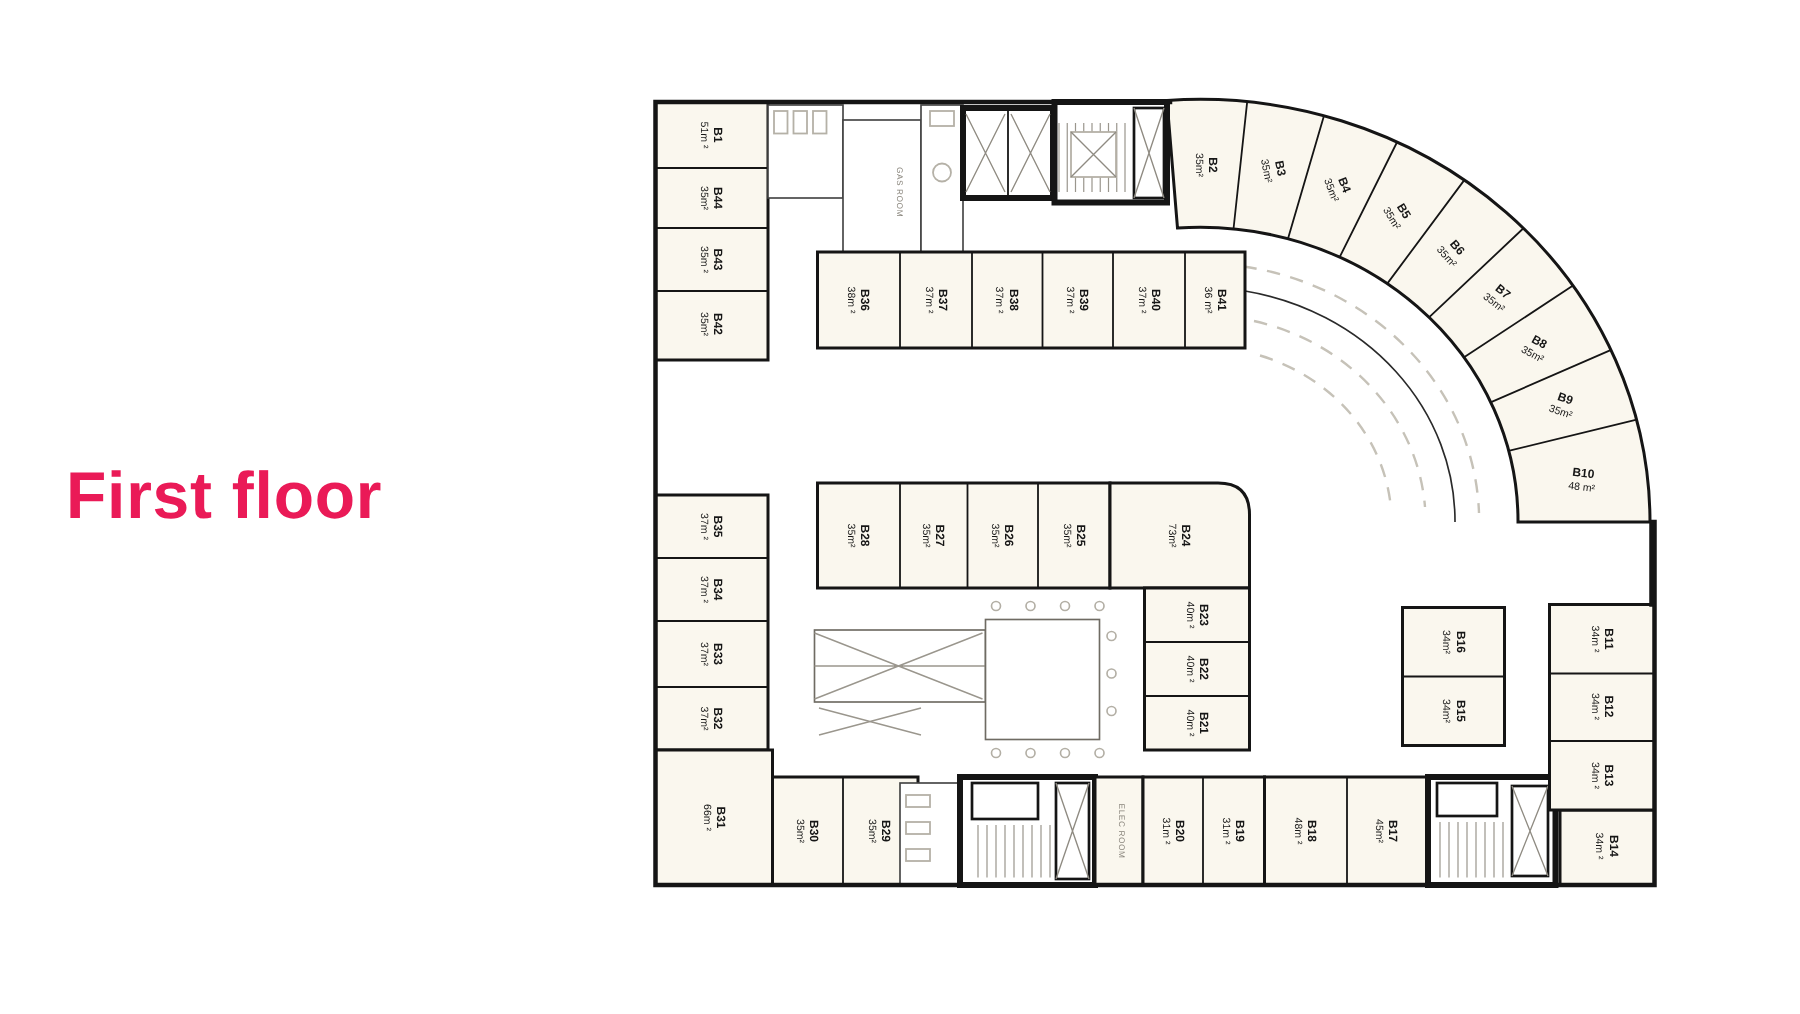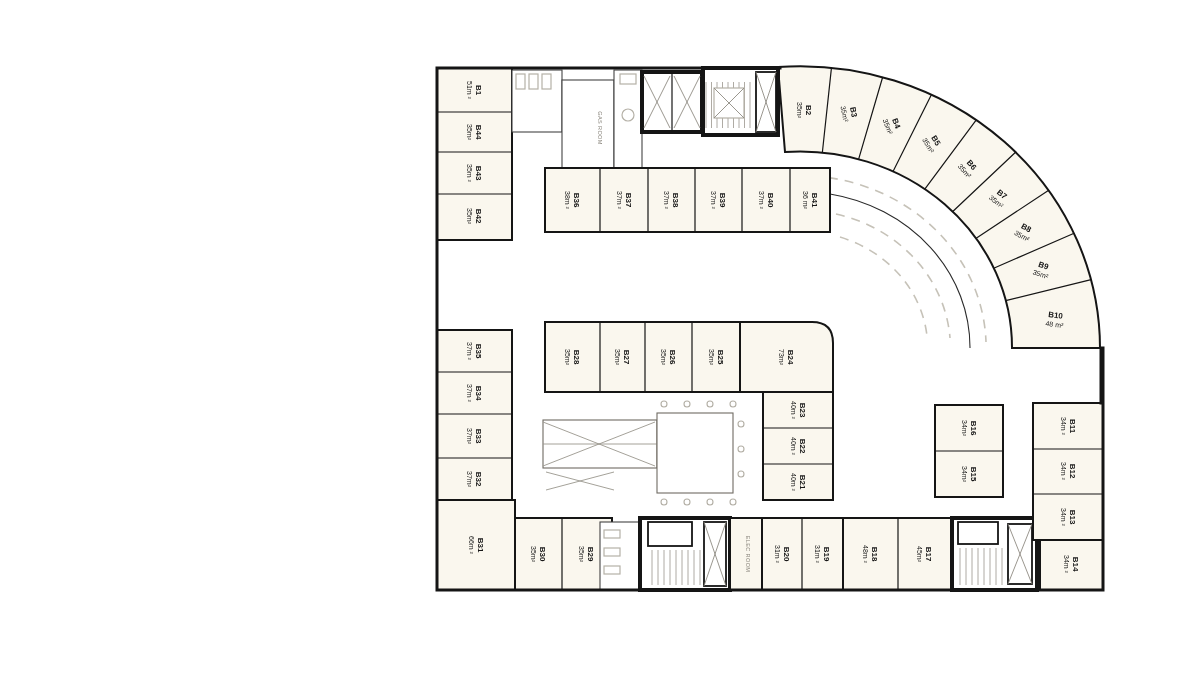--- a/index.html
+++ b/index.html
@@ -23,20 +23,21 @@
   .void-rect{fill:#ffffff;stroke:#6f6b63;stroke-width:1.1;}
   .dot{fill:none;stroke:#b3afa5;stroke-width:1.1;}
   .room-id{font-size:8px;font-weight:bold;fill:#161616;text-anchor:middle;}
   .room-area{font-size:7px;fill:#161616;text-anchor:middle;}
   .util-label{font-size:5.5px;fill:#8a867d;text-anchor:middle;letter-spacing:.4px;}
 </style>
 </head>
 <body>
 
 <div class="stage">
+  <div class="floor-title">First floor</div>
 
   <svg width="1200" height="676" viewBox="0 0 1200 676">
 
     <g>
       <path class="room" d="M 778 67 A 300 282 0 0 1 1100 348 L 1012 348 A 212 196 0 0 0 785 152 Z"></path>
       <path class="room-div" d="M831.5 67.4 L822.3 153 M882.7 77 L858.5 159.6 M931.5 94.5 L892.9 171.8
                M976.3 119.9 L924.6 189.4 M1015.8 152 L952.5 211.8 M1048.7 190.3 L975.8 238.4
                M1074.1 233.3 L993.7 268.2 M1091.1 279.7 L1005.7 300.6"></path>
       <path class="thin-arc" d="M 830 194 A 170 156 0 0 1 970 348"></path>
       <path class="dash-arc" d="M 813 176 A 186 172 0 0 1 986 342"></path>

